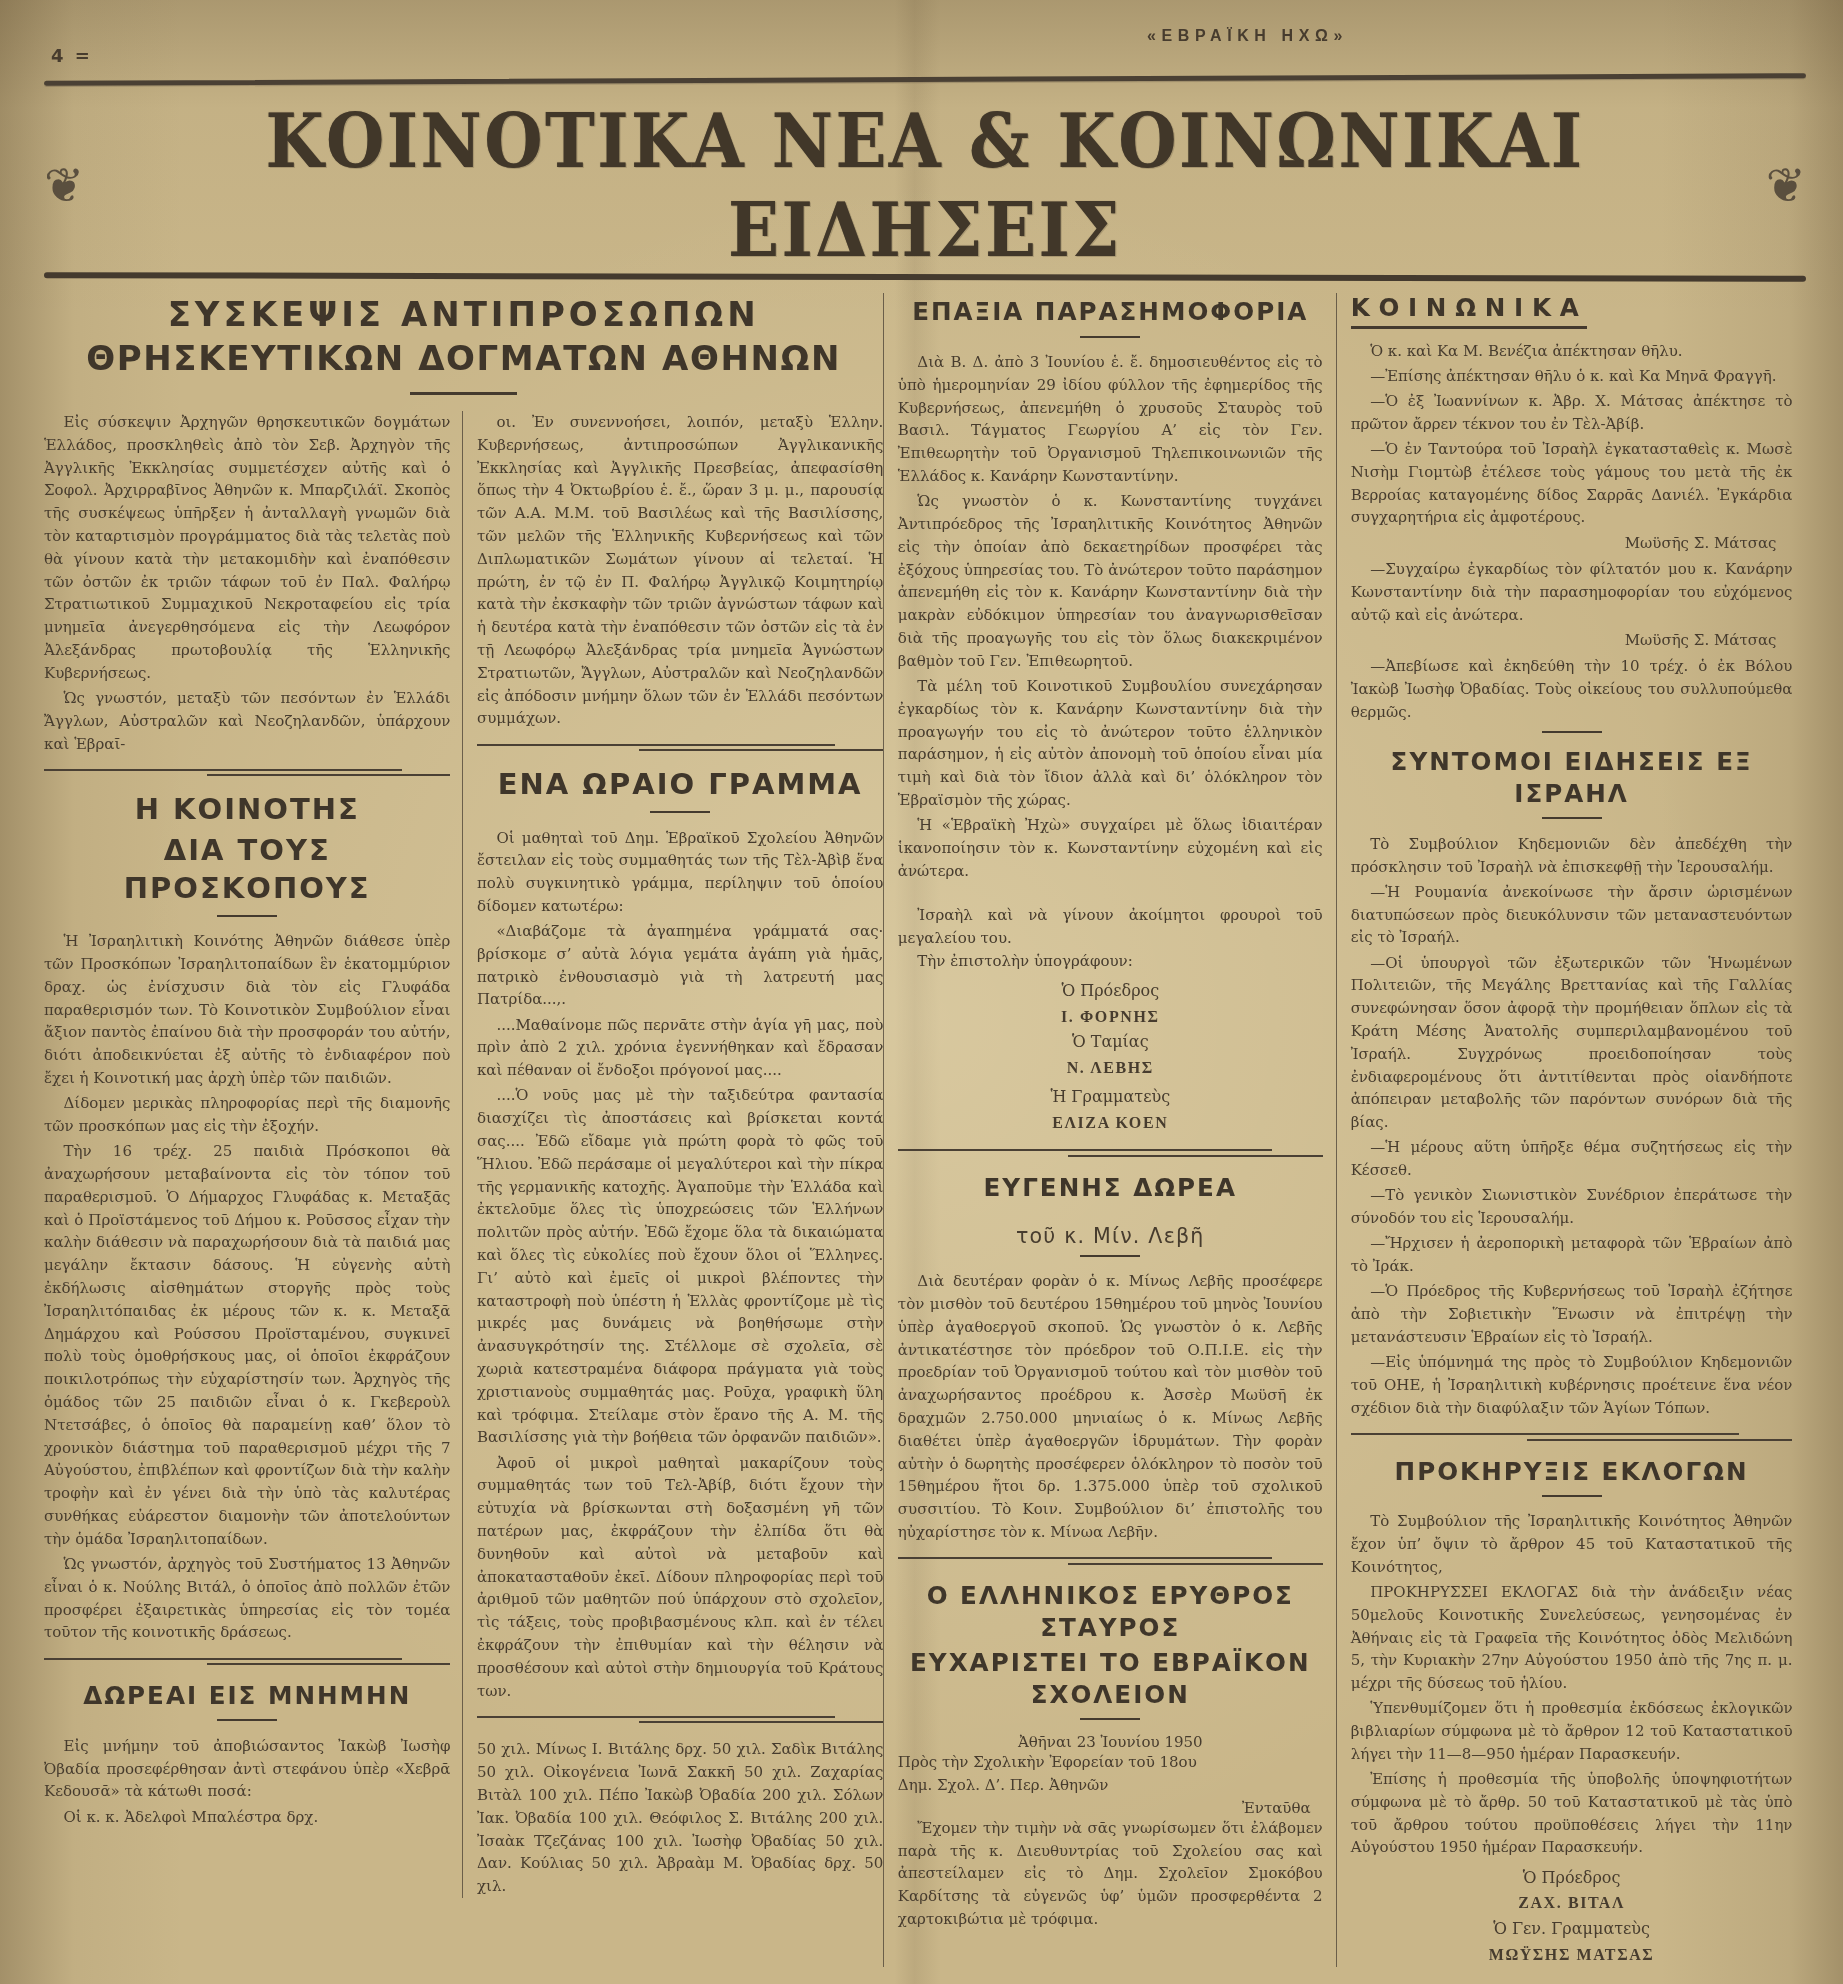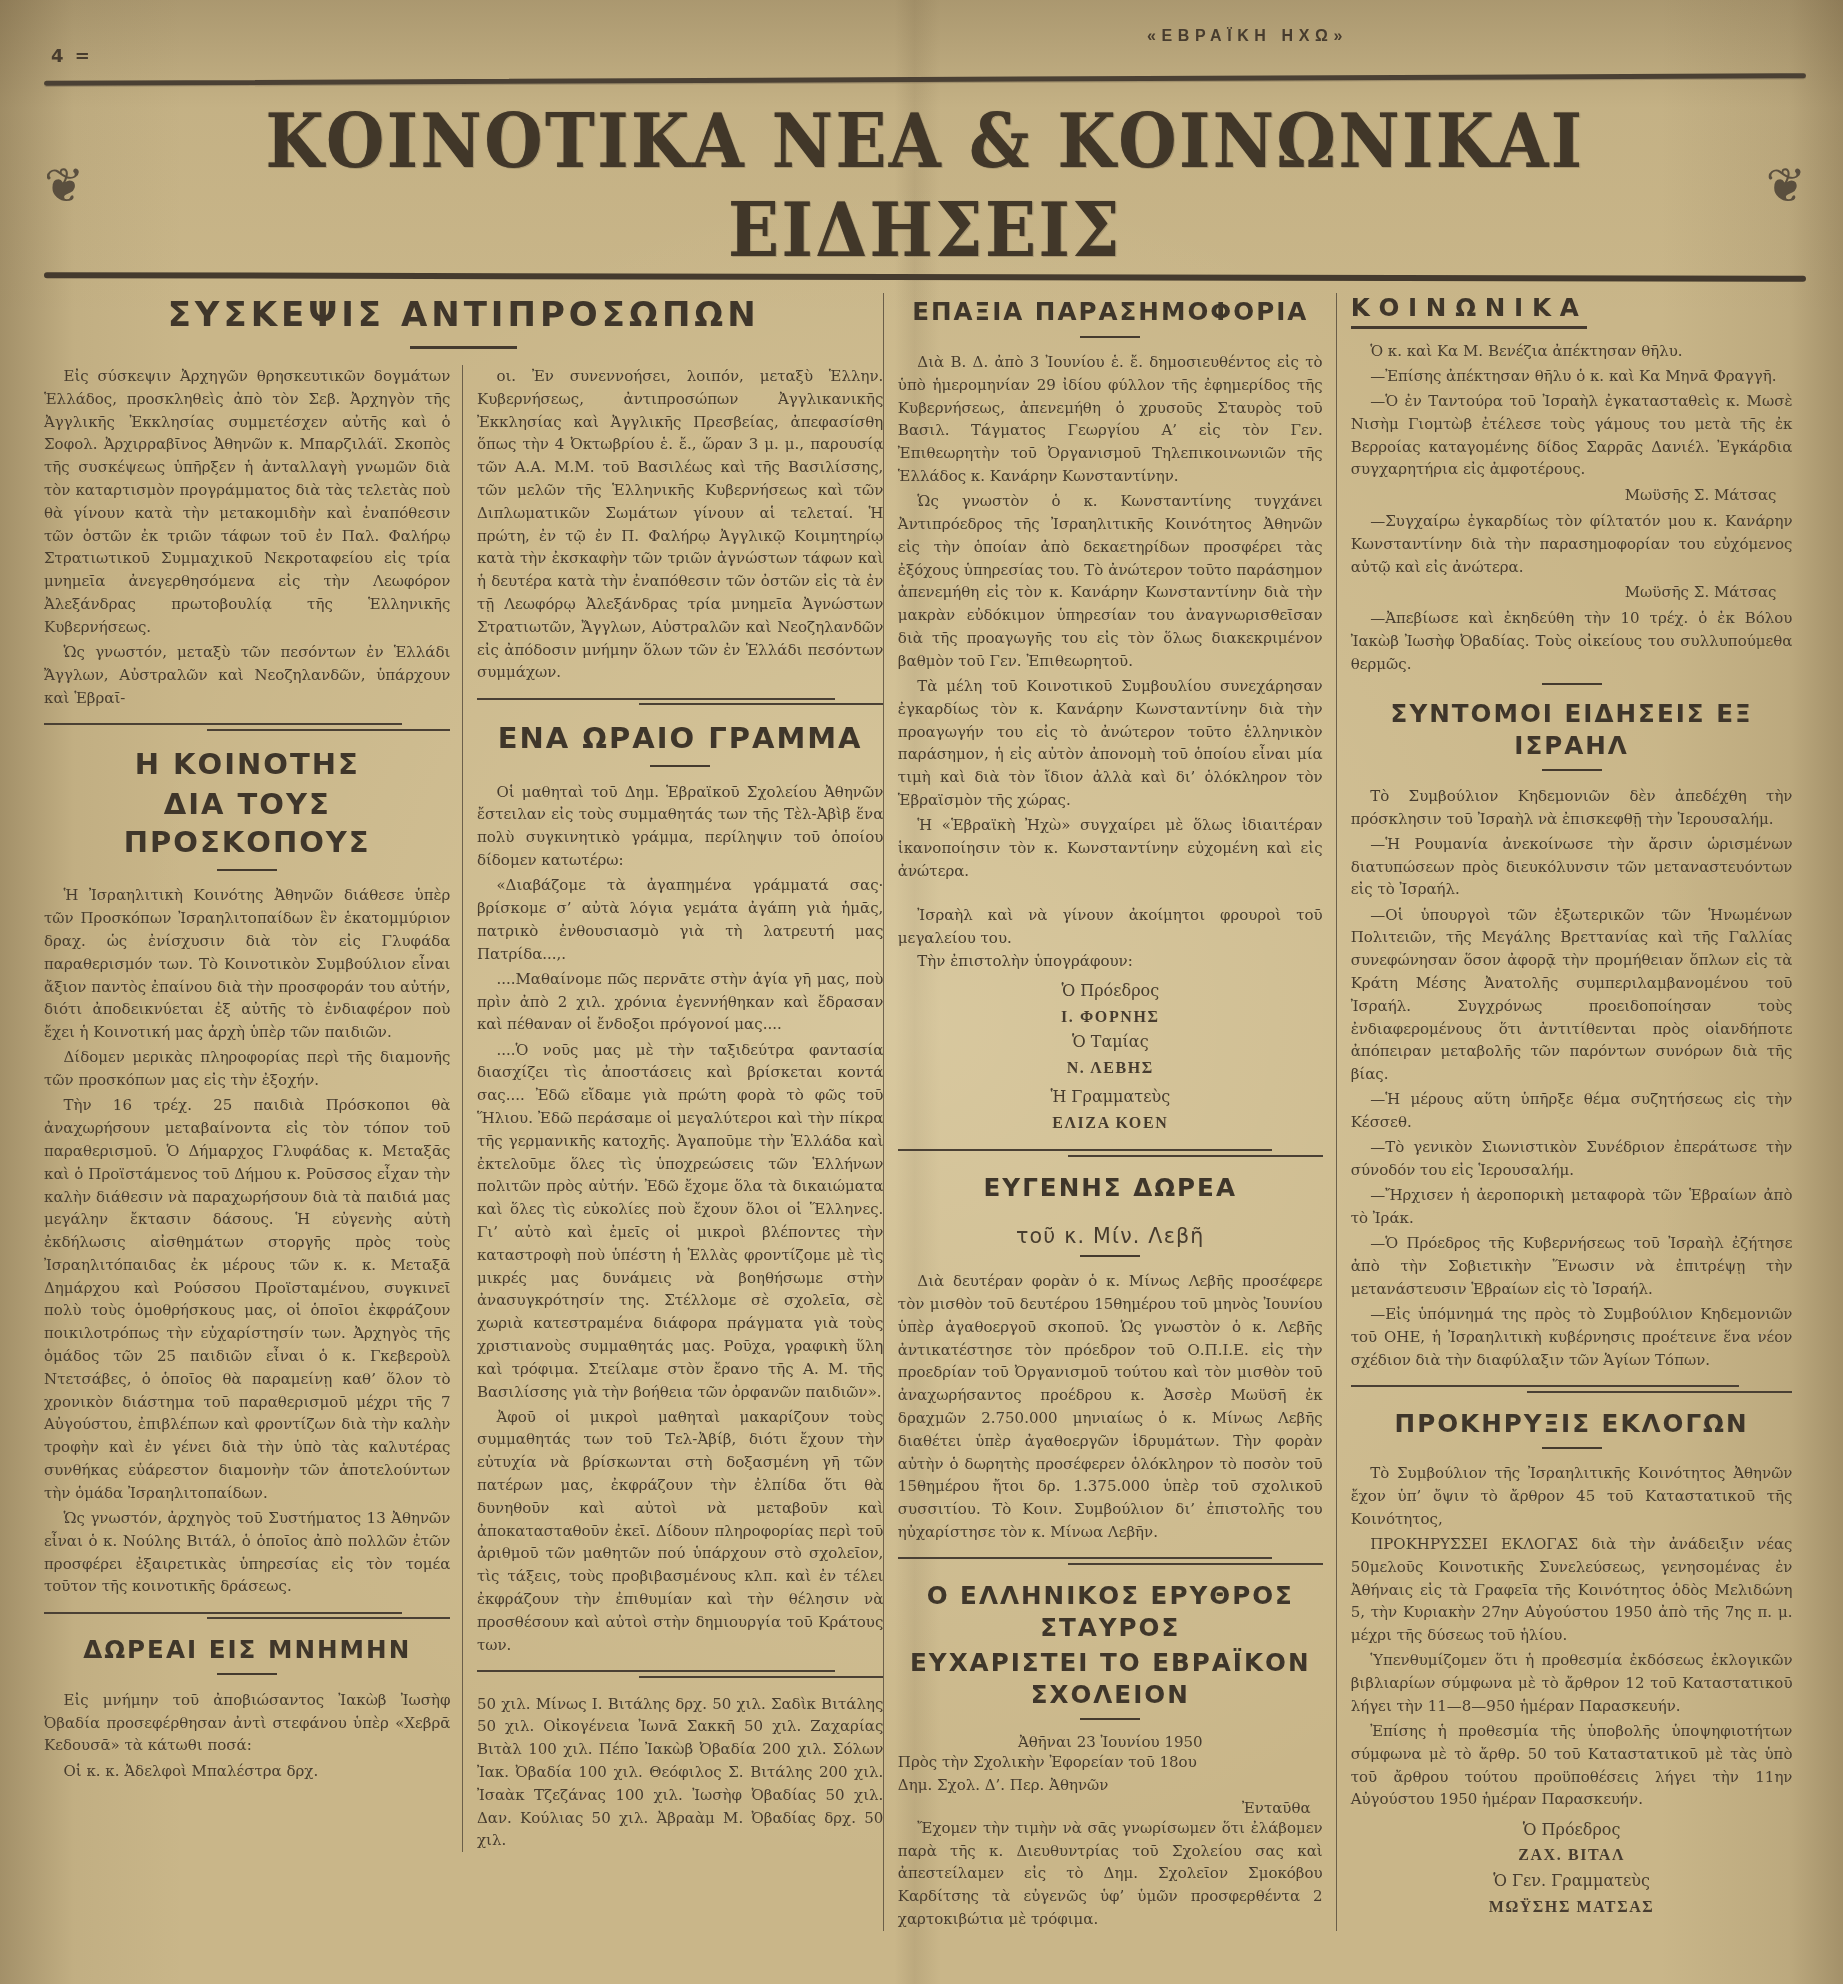--- a/index.html
+++ b/index.html
@@ -96,20 +96,21 @@
       <span class="ornament">❦</span>
     </div>
     <div class="bannerrule"></div>
 
     <div class="content">
 
       <div class="half">
         <article>
           <div class="headline">
             <div class="l1">ΣΥΣΚΕΨΙΣ ΑΝΤΙΠΡΟΣΩΠΩΝ</div>
+            <div class="l2">ΘΡΗΣΚΕΥΤΙΚΩΝ ΔΟΓΜΑΤΩΝ ΑΘΗΝΩΝ</div>
           </div>
           <div class="head-dash"></div>
           <div class="twocols">
             <div class="sub1">
               <div class="plist">
                   <p class="para">Εἰς σύσκεψιν Ἀρχηγῶν θρησκευτικῶν δογμάτων Ἑλλάδος, προσκληθεὶς ἀπὸ τὸν Σεβ. Ἀρχηγὸν τῆς Ἀγγλικῆς Ἐκκλησίας συμμετέσχεν αὐτῆς καὶ ὁ Σοφολ. Ἀρχιρραβῖνος Ἀθηνῶν κ. Μπαρζιλάϊ. Σκοπὸς τῆς συσκέψεως ὑπῆρξεν ἡ ἀνταλλαγὴ γνωμῶν διὰ τὸν καταρτισμὸν προγράμματος διὰ τὰς τελετὰς ποὺ θὰ γίνουν κατὰ τὴν μετακομιδὴν καὶ ἐναπόθεσιν τῶν ὀστῶν ἐκ τριῶν τάφων τοῦ ἐν Παλ. Φαλήρῳ Στρατιωτικοῦ Συμμαχικοῦ Νεκροταφείου εἰς τρία μνημεῖα ἀνεγερθησόμενα εἰς τὴν Λεωφόρον Ἀλεξάνδρας πρωτοβουλίᾳ τῆς Ἑλληνικῆς Κυβερνήσεως.</p>
                   <p class="para">Ὡς γνωστόν, μεταξὺ τῶν πεσόντων ἐν Ἑλλάδι Ἄγγλων, Αὐστραλῶν καὶ Νεοζηλανδῶν, ὑπάρχουν καὶ Ἑβραῖ-</p>
                 </div>
 
               <div class="sep">
@@ -241,20 +242,21 @@
           </div>
         </section>
       </div>
 
       <div class="col c4">
         <section>
           <div style="text-align:left;"><span class="khead">ΚΟΙΝΩΝΙΚΑ</span></div>
           <div class="plist">
               <p class="para">Ὁ κ. καὶ Κα Μ. Βενέζια ἀπέκτησαν θῆλυ.</p>
               <p class="para">—Ἐπίσης ἀπέκτησαν θῆλυ ὁ κ. καὶ Κα Μηνᾶ Φραγγῆ.</p>
+              <p class="para">—Ὁ ἐξ Ἰωαννίνων κ. Ἀβρ. Χ. Μάτσας ἀπέκτησε τὸ πρῶτον ἄρρεν τέκνον του ἐν Τὲλ-Ἀβίβ.</p>
               <p class="para">—Ὁ ἐν Ταντούρα τοῦ Ἰσραὴλ ἐγκατασταθεὶς κ. Μωσὲ Νισὴμ Γιομτὼβ ἐτέλεσε τοὺς γάμους του μετὰ τῆς ἐκ Βερροίας καταγομένης δίδος Σαρρᾶς Δανιέλ. Ἐγκάρδια συγχαρητήρια εἰς ἀμφοτέρους.</p>
             </div>
           <div class="sig-right">Μωϋσῆς Σ. Μάτσας</div>
           <div class="plist">
               <p class="para">—Συγχαίρω ἐγκαρδίως τὸν φίλτατόν μου κ. Κανάρην Κωνσταντίνην διὰ τὴν παρασημοφορίαν του εὐχόμενος αὐτῷ καὶ εἰς ἀνώτερα.</p>
             </div>
           <div class="sig-right">Μωϋσῆς Σ. Μάτσας</div>
           <div class="plist">
               <p class="para">—Ἀπεβίωσε καὶ ἐκηδεύθη τὴν 10 τρέχ. ὁ ἐκ Βόλου Ἰακὼβ Ἰωσὴφ Ὀβαδίας. Τοὺς οἰκείους του συλλυπούμεθα θερμῶς.</p>
             </div>

